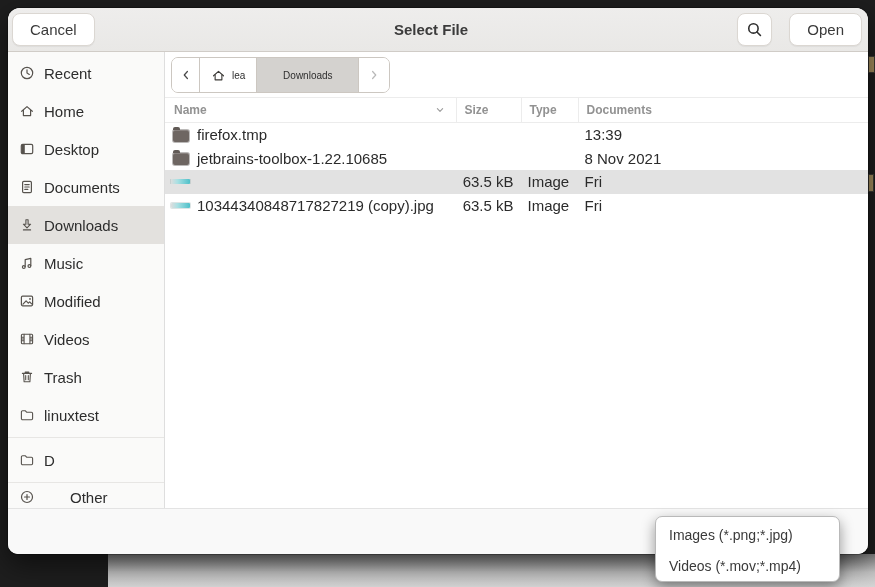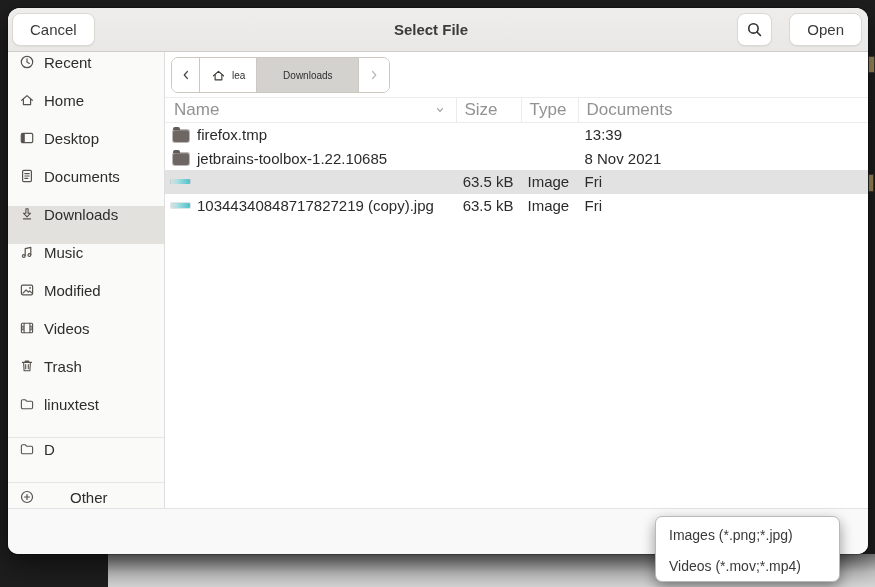--- a/index.html
+++ b/index.html
@@ -64,21 +64,21 @@
 
   
   .sidebar {
     width:157px; flex:0 0 157px;
     background:#fafaf9;
     border-right:1px solid #dedede;
     padding-top:2px;
     overflow:hidden;
   }
   .side-item {
-    height:38px; display:flex; gap:9px;
+    height:38px; display:flex; align-items:center; gap:9px;
     padding-left:11px; font-size:15px; color:#2d2d2d; cursor:pointer;
   }
   .side-item.selected { background:#e3e1de; }
   .side-item .sicon { width:16px; height:16px; flex:0 0 16px; color:#57534e; display:flex; }
   .side-sep { height:1px; background:#e7e6e4; margin:3px 0; }
   .side-item.clipped { align-items:flex-start; padding-top:3px;gap:35px; }
 
   
   .filearea { flex:1; display:flex; flex-direction:column; overflow:hidden; }
 
@@ -97,21 +97,21 @@
   .pb-back { width:28px; color:#4a4a4a; }
   .pb-home { padding:0 11px; gap:6px; }
   .pb-home .picon { width:15px; height:15px; color:#3c3a37; display:flex; }
   .pb-current { padding:0 17px; background:#d4d2cf; min-width:102px; }
   .pb-fwd { width:30px; color:#b9b9b9; }
 
   
   .list-header {
     height:26px; flex:0 0 26px; display:flex; align-items:center;
     border-top:1px solid #ececec; border-bottom:1px solid #ececec;
-    font-size:17px; font-weight:400; color:#929292;
+    font-size:12px; font-weight:700; color:#929292;
   }
   .lh-name { flex:1; padding-left:9px; display:flex; align-items:center; }
   .lh-sort { margin-left:auto; margin-right:9px; color:#9c9c9c; width:14px; height:14px; display:flex; }
   .lh-size { width:65px; flex:0 0 65px; padding-left:8px; border-left:1px solid #ececec; align-self:stretch; display:flex; align-items:center; }
   .lh-type { width:57px; flex:0 0 57px; padding-left:8px; border-left:1px solid #ececec; align-self:stretch; display:flex; align-items:center; }
   .lh-mod  { flex:1; padding-left:8px; border-left:1px solid #ececec; align-self:stretch; display:flex; align-items:center; }
 
   
   .file-row { height:23.5px; display:flex; align-items:center; font-size:15px; color:#2b2b2b; cursor:pointer; }
   .file-row.selected { background:#e2e2e2; }

